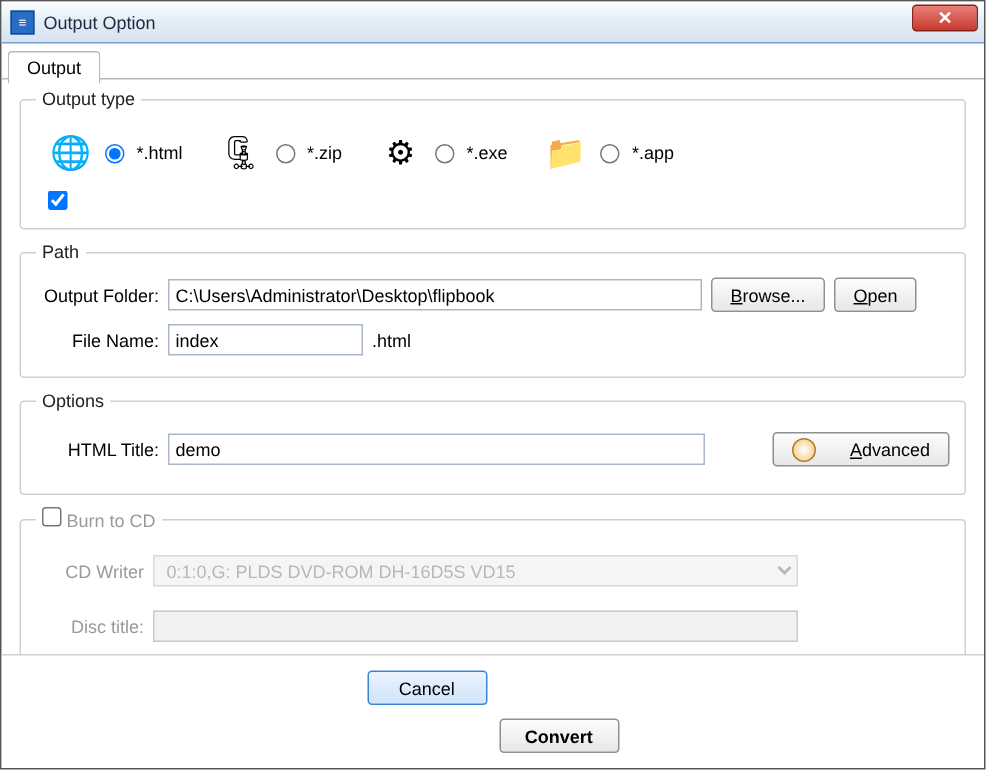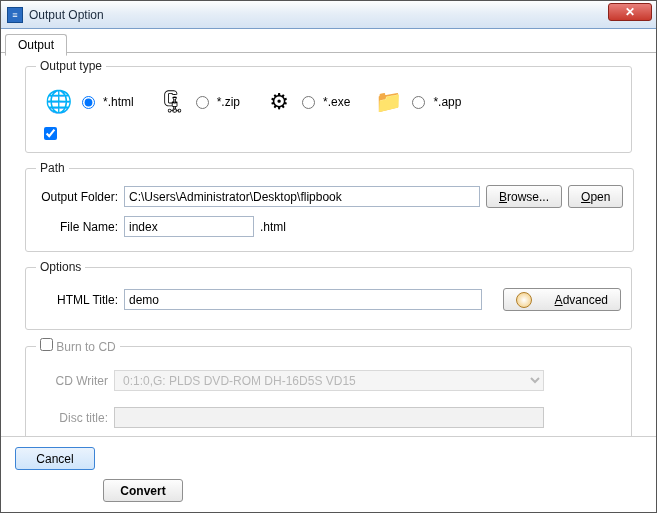--- a/index.html
+++ b/index.html
@@ -7,21 +7,21 @@
 
 .titlebar { height: 28px; background: linear-gradient(#fdfefe, #e6eef7 45%, #d5e3f3); border-bottom: 1px solid #7a9ec9; display: flex; align-items: center; padding-left: 6px; }
 .titlebar .ticon { width: 16px; height: 16px; background: #2a6cc2; border: 1px solid #134b8f; margin-right: 6px; display: flex; align-items: center; justify-content: center; }
 .titlebar .ticon span { color:#fff; font-size:9px; font-weight:bold; }
 .titlebar .title { color: #1b2a3d; }
 .titlebar .closebtn { position:absolute; right:4px; top:2px; width:44px; height:18px; background: linear-gradient(#e87f7a,#c83a2e); border:1px solid #8a221a; border-radius:3px; display:flex; align-items:center; justify-content:center; color:#fff; font-weight:bold; font-size:11px;}
 
 .tabstrip { height: 24px; border-bottom: 1px solid #b9b9b9; padding-left: 4px; padding-top: 4px; }
 .tab { display:inline-block; padding: 3px 12px; border:1px solid #b9b9b9; border-bottom:1px solid #fff; background:#fff; border-top-left-radius:3px; border-top-right-radius:3px; position:relative; top:1px;}
 
-.content { padding: 6px 24px; }
+.content { padding: 6px 12px; }
 
 fieldset { border:1px solid #cfcfcf; border-radius:3px; padding:6px 10px 10px 10px; margin-bottom:8px; position:relative;}
 legend { padding:0 4px; color:#222; }
 fieldset.dis legend, fieldset.dis label, fieldset.dis span.lbl { color:#9a9a9a; }
 
 .typerow { display:flex; align-items:center; gap:24px; padding:8px 8px 10px 8px;}
 .typecell { display:flex; align-items:center; gap:8px; }
 .icon32 { width:30px; height:30px; display:flex; align-items:center; justify-content:center; font-size:22px; }
 
 .mobilerow { display:flex; align-items:center; gap:10px; padding:0 8px 2px 8px;}
@@ -31,21 +31,21 @@
 .lbl { display:inline-block; text-align:right; }
 .tinput { border:1px solid #a9b7c9; padding:2px 4px; height:21px; background:#fff; }
 .btn { height:23px; padding:0 12px; background:linear-gradient(#fdfdfd,#e7e7e7); border:1px solid #8f8f8f; border-radius:3px; cursor:pointer; }
 .btn.primary { border:1px solid #3c84d6; background:linear-gradient(#eaf3fd,#cfe5fb); }
 .btn.bold { font-weight:bold;margin-top:32px; }
 .btn .u { text-decoration:underline; }
 
 .advbtn { display:flex; align-items:center; gap:23px; }
 .gearico { width:16px; height:16px; border:1px solid #b07e2a; border-radius:50%; background: radial-gradient(#fff,#f1c773); position:relative;}
 
-.footer { position:absolute; bottom:0; left:0; right:0; border-top:1px solid #cfcfcf; padding:10px 14px; display:flex; justify-content:flex-start; gap:8px; background:#fff;}
+.footer { position:absolute; bottom:0; left:0; right:0; border-top:1px solid #cfcfcf; padding:10px 14px; display:flex; justify-content:center; gap:8px; background:#fff;}
 
 select.dis, input.dis { background:#f2f2f2; color:#9a9a9a; border:1px solid #c9c9c9; height:21px; padding:2px 4px; }
 input[type=checkbox] { width:13px; height:13px; }
 </style>
 </head>
 <body>
 
 <div class="titlebar">
   <div class="ticon">
       <span>≡</span>

